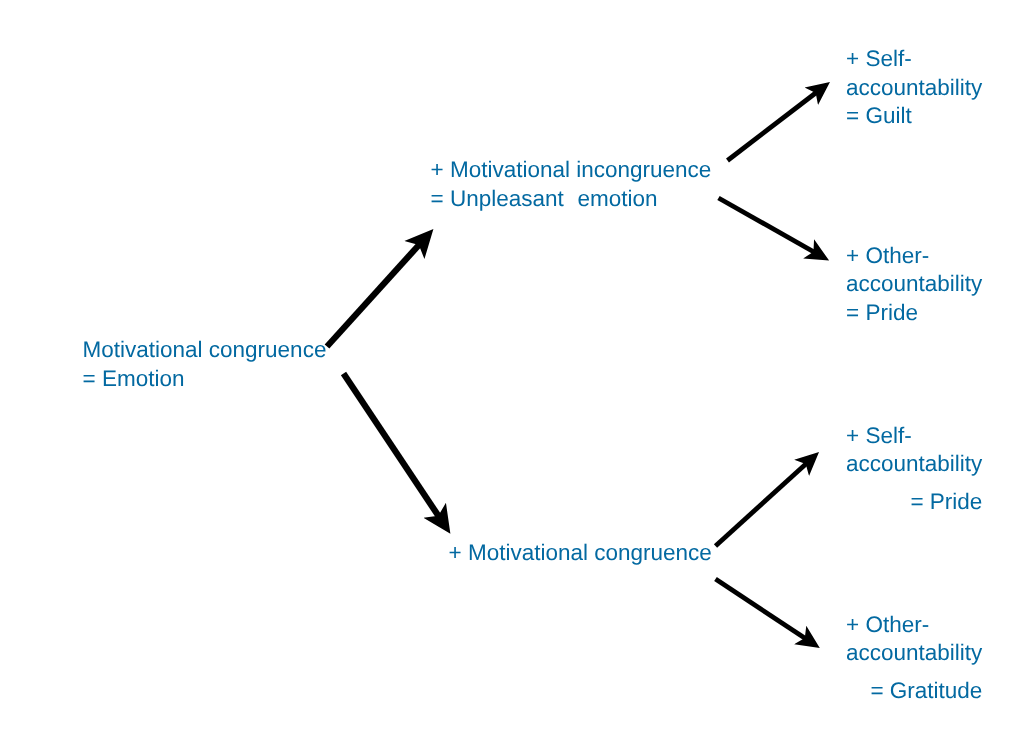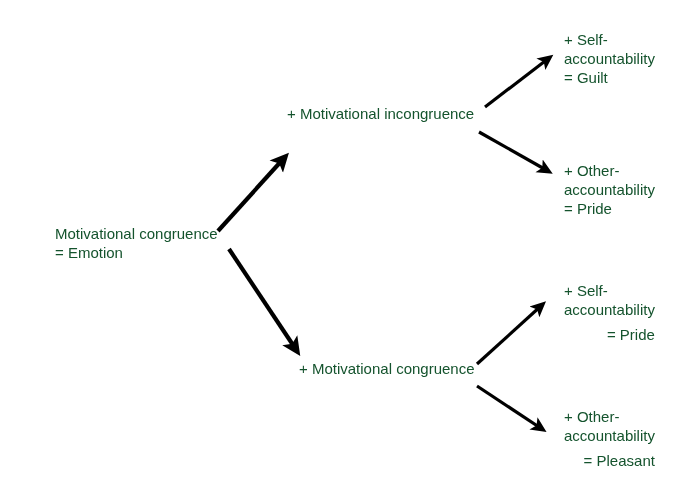--- a/index.html
+++ b/index.html
@@ -21,21 +21,21 @@
     left: 0;
     top: 0;
     width: 677px;
     height: 487px;
   }
   .node {
     position: absolute;
     font-size: 15px;
     line-height: 19px;
     white-space: nowrap;
-    color: #14532d;
+    color: #0369a1;
   }
   .node .ln {
     display: block;
   }
   .em {
   }
   .gap-after {
     margin-right: 5px;
   }
   .node-root      { left: 55px;  top: 224px; }
@@ -75,20 +75,21 @@
     <line x1="477" y1="386" x2="542" y2="429" stroke="#000000" stroke-width="3.2" stroke-linecap="butt" marker-end="url(#ah-thin)"></line>
   </svg>
 
   <div class="node node-root">
     <span class="ln">Motivational congruence</span>
     <span class="ln"><span>=</span> <span class="em">Emotion</span></span>
   </div>
 
   <div class="node node-incong">
     <span class="ln">+ Motivational incongruence</span>
+    <span class="ln"><span>=</span> <span class="em gap-after">Unpleasant</span> <span>emotion</span></span>
   </div>
 
   <div class="node node-cong">
     <span class="ln">+ Motivational congruence</span>
   </div>
 
   <div class="node node-guilt">
     <span class="ln">+ Self-</span>
     <span class="ln">accountability</span>
     <span class="ln"><span>=</span> <span class="em">Guilt</span></span>
@@ -102,16 +103,16 @@
 
   <div class="node node-pride leaf">
     <span class="ln">+ Self-</span>
     <span class="ln">accountability</span>
     <span class="ln ln-last"><span>=</span> <span class="em">Pride</span></span>
   </div>
 
   <div class="node node-gratitude leaf">
     <span class="ln">+ Other-</span>
     <span class="ln">accountability</span>
-    <span class="ln ln-last"><span>=</span> <span class="em">Pleasant</span></span>
+    <span class="ln ln-last"><span>=</span> <span class="em">Gratitude</span></span>
   </div>
 
 </div>
 
 </body></html>

